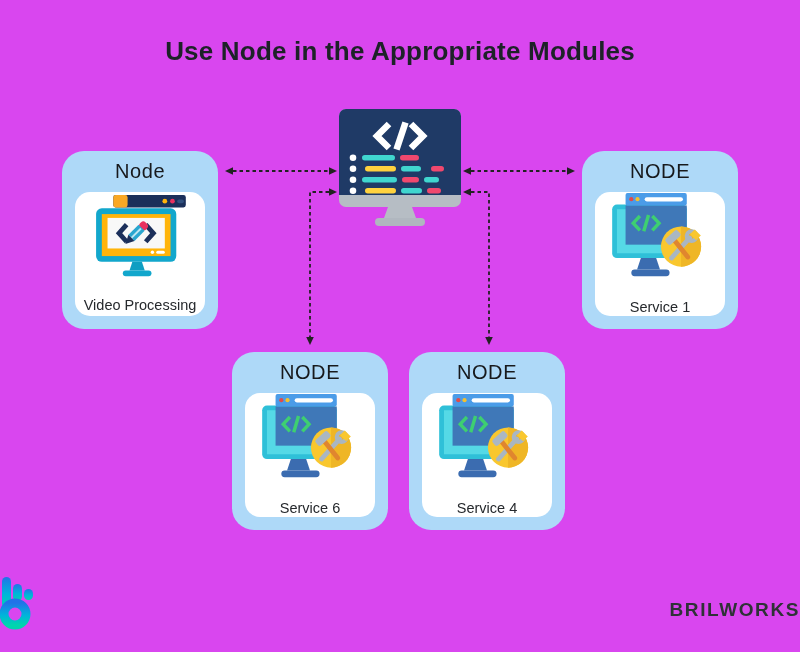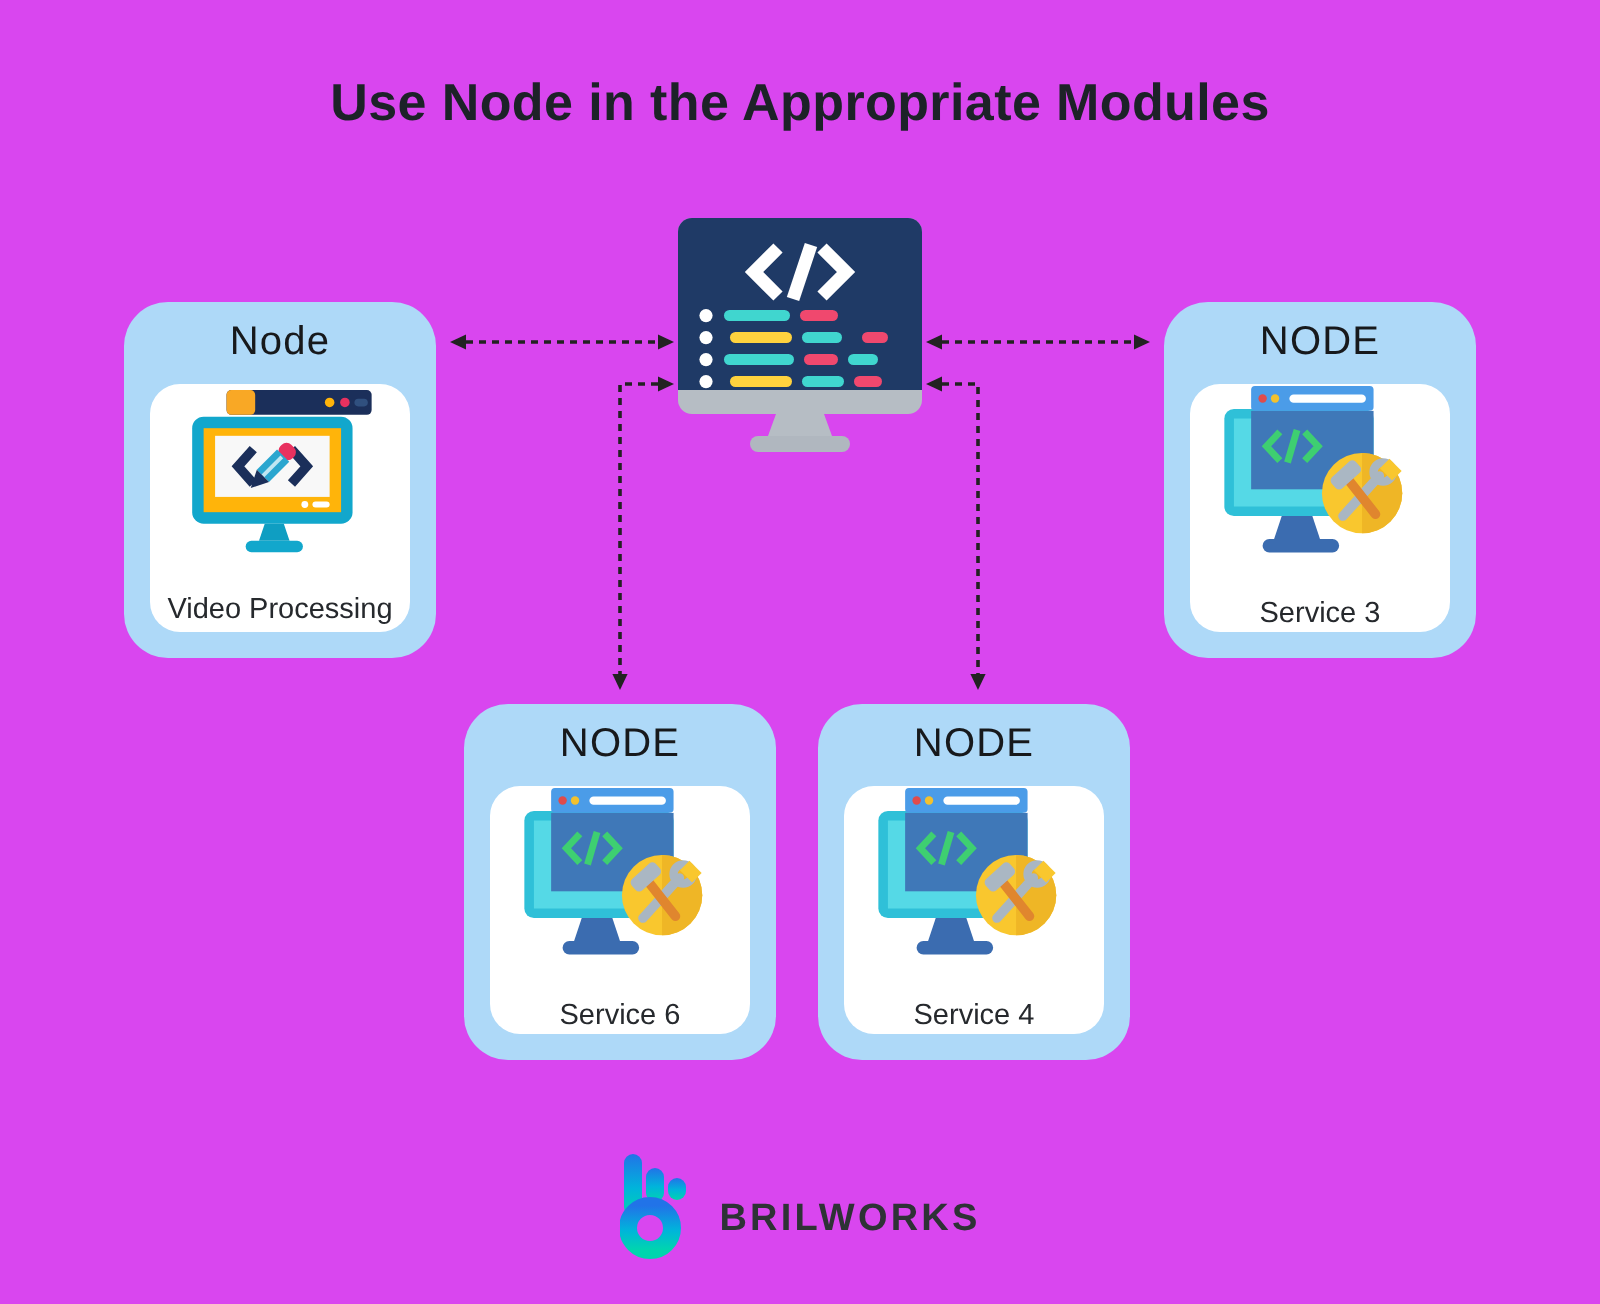--- a/index.html
+++ b/index.html
@@ -37,21 +37,21 @@
     font-size:14.5px;color:#26292d;margin-top:18px;
   }
   #card-java{left:62px;top:151px;}
   #card-node-right{left:582px;top:151px;}
   #card-node-s1{left:232px;top:352px;}
   #card-node-s2{left:409px;top:352px;}
   #center-monitor{position:absolute;left:337px;top:106px;width:126px;height:122px;}
   #arrow-layer{position:absolute;left:0;top:0;width:800px;height:652px;pointer-events:none;}
   .logo-row{
     position:absolute;left:0;top:576px;width:800px;
-    display:flex;align-items:center;justify-content:center;gap:10px;
+    display:flex;align-items:center;justify-content:space-between;gap:10px;
   }
   .logo-text{
     font-size:19px;font-weight:700;color:#2e3236;letter-spacing:1.6px;
     padding-top:14px;
   }
 </style>
 </head>
 <body>
 
 <div id="canvas">
@@ -158,21 +158,21 @@
         <g>
           <circle cx="74" cy="56" r="21" fill="#f9c72e"></circle>
           <path d="M74 35 a21 21 0 0 1 0 42 z" fill="#efb626"></path>
           <line x1="83" y1="47" x2="64" y2="68" stroke="#a9b6c2" stroke-width="5" stroke-linecap="round"></line>
           <circle cx="85" cy="45" r="5" fill="none" stroke="#a9b6c2" stroke-width="4.4"></circle>
           <rect x="85" y="40" width="9" height="7" fill="#f9c72e" transform="rotate(45 89 43)"></rect>
           <line x1="66" y1="48" x2="81" y2="67" stroke="#e0862e" stroke-width="5" stroke-linecap="round"></line>
           <rect x="57" y="42.5" width="17" height="8" rx="2.5" fill="#aab7c3" transform="rotate(-42 65.5 46.5)"></rect>
         </g>
       </svg>
-      <div class="service-label">Service 3</div>
+      <div class="service-label">Service 1</div>
     </div>
   </div>
 
   <div class="module-card" id="card-node-s1">
     <div class="card-title">NODE</div>
     <div class="card-inner">
       <svg width="100" height="88" viewBox="0 0 104 92">
         <rect x="2" y="12" width="78" height="56" rx="5" fill="#2fc0d8"></rect>
         <rect x="7" y="17" width="68" height="46" fill="#55d9e6"></rect>
         <path d="M32 68 h16 l4 12 h-24 z" fill="#3b6cb0"></path>

